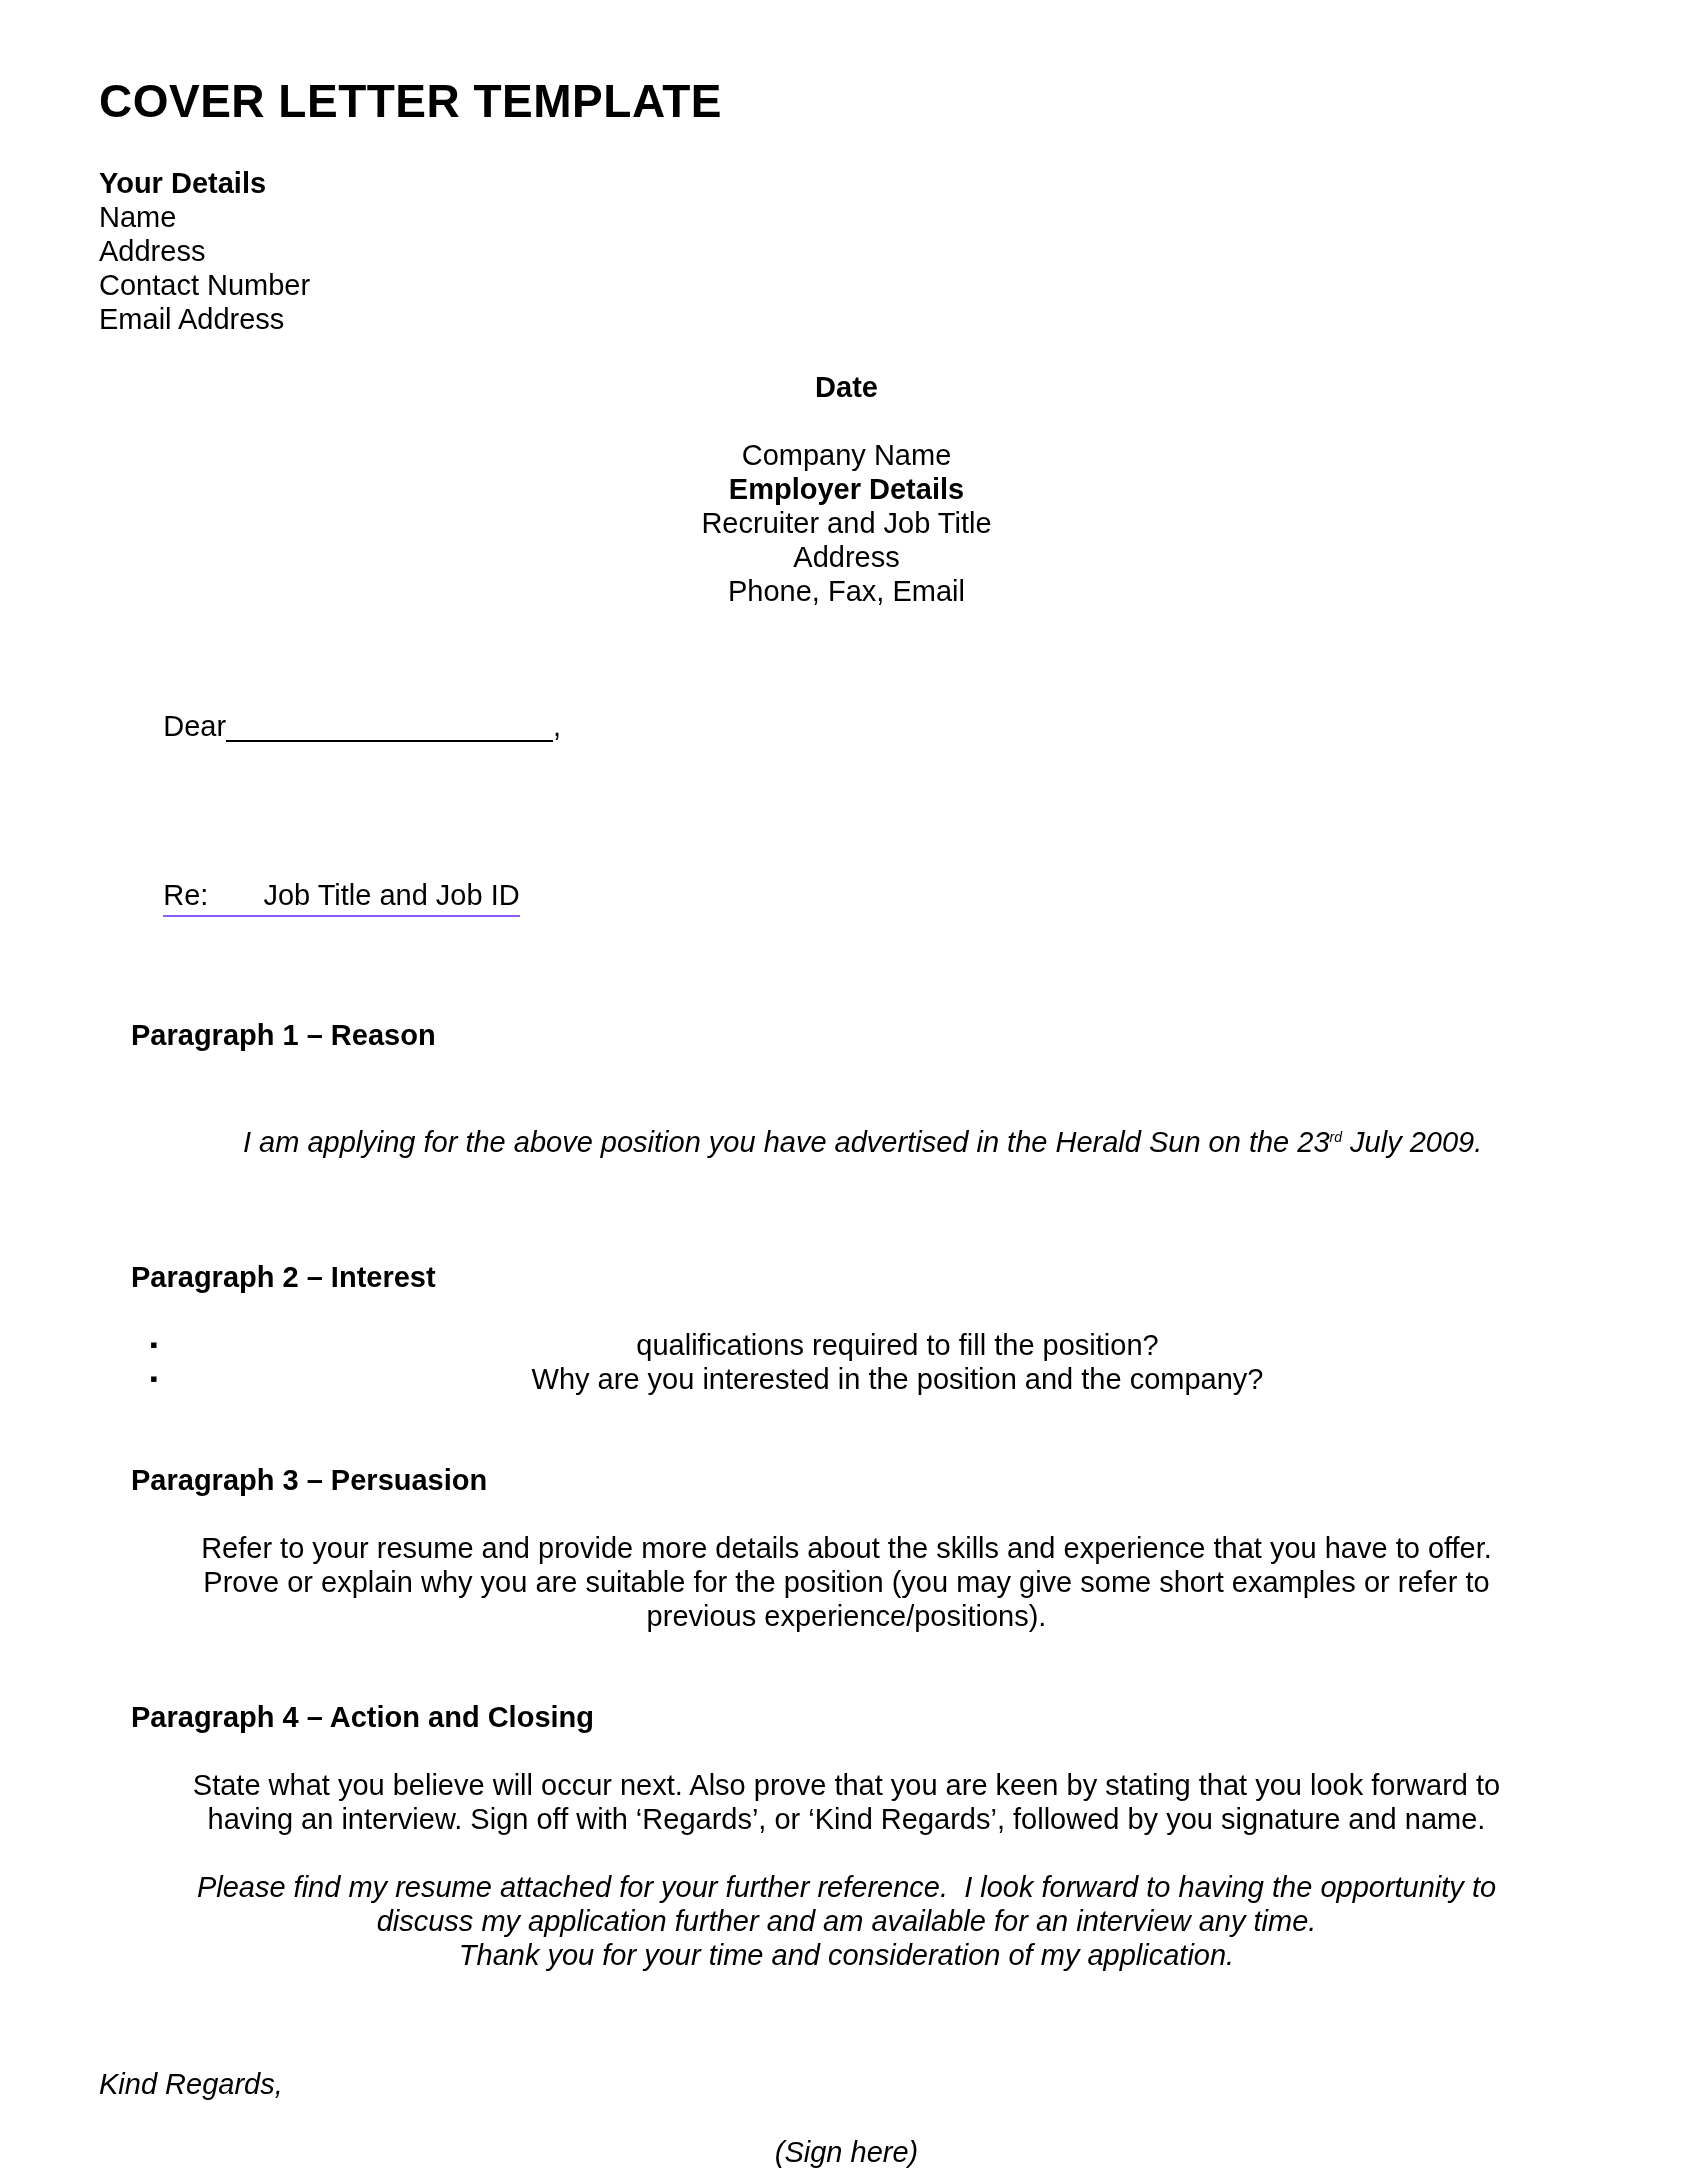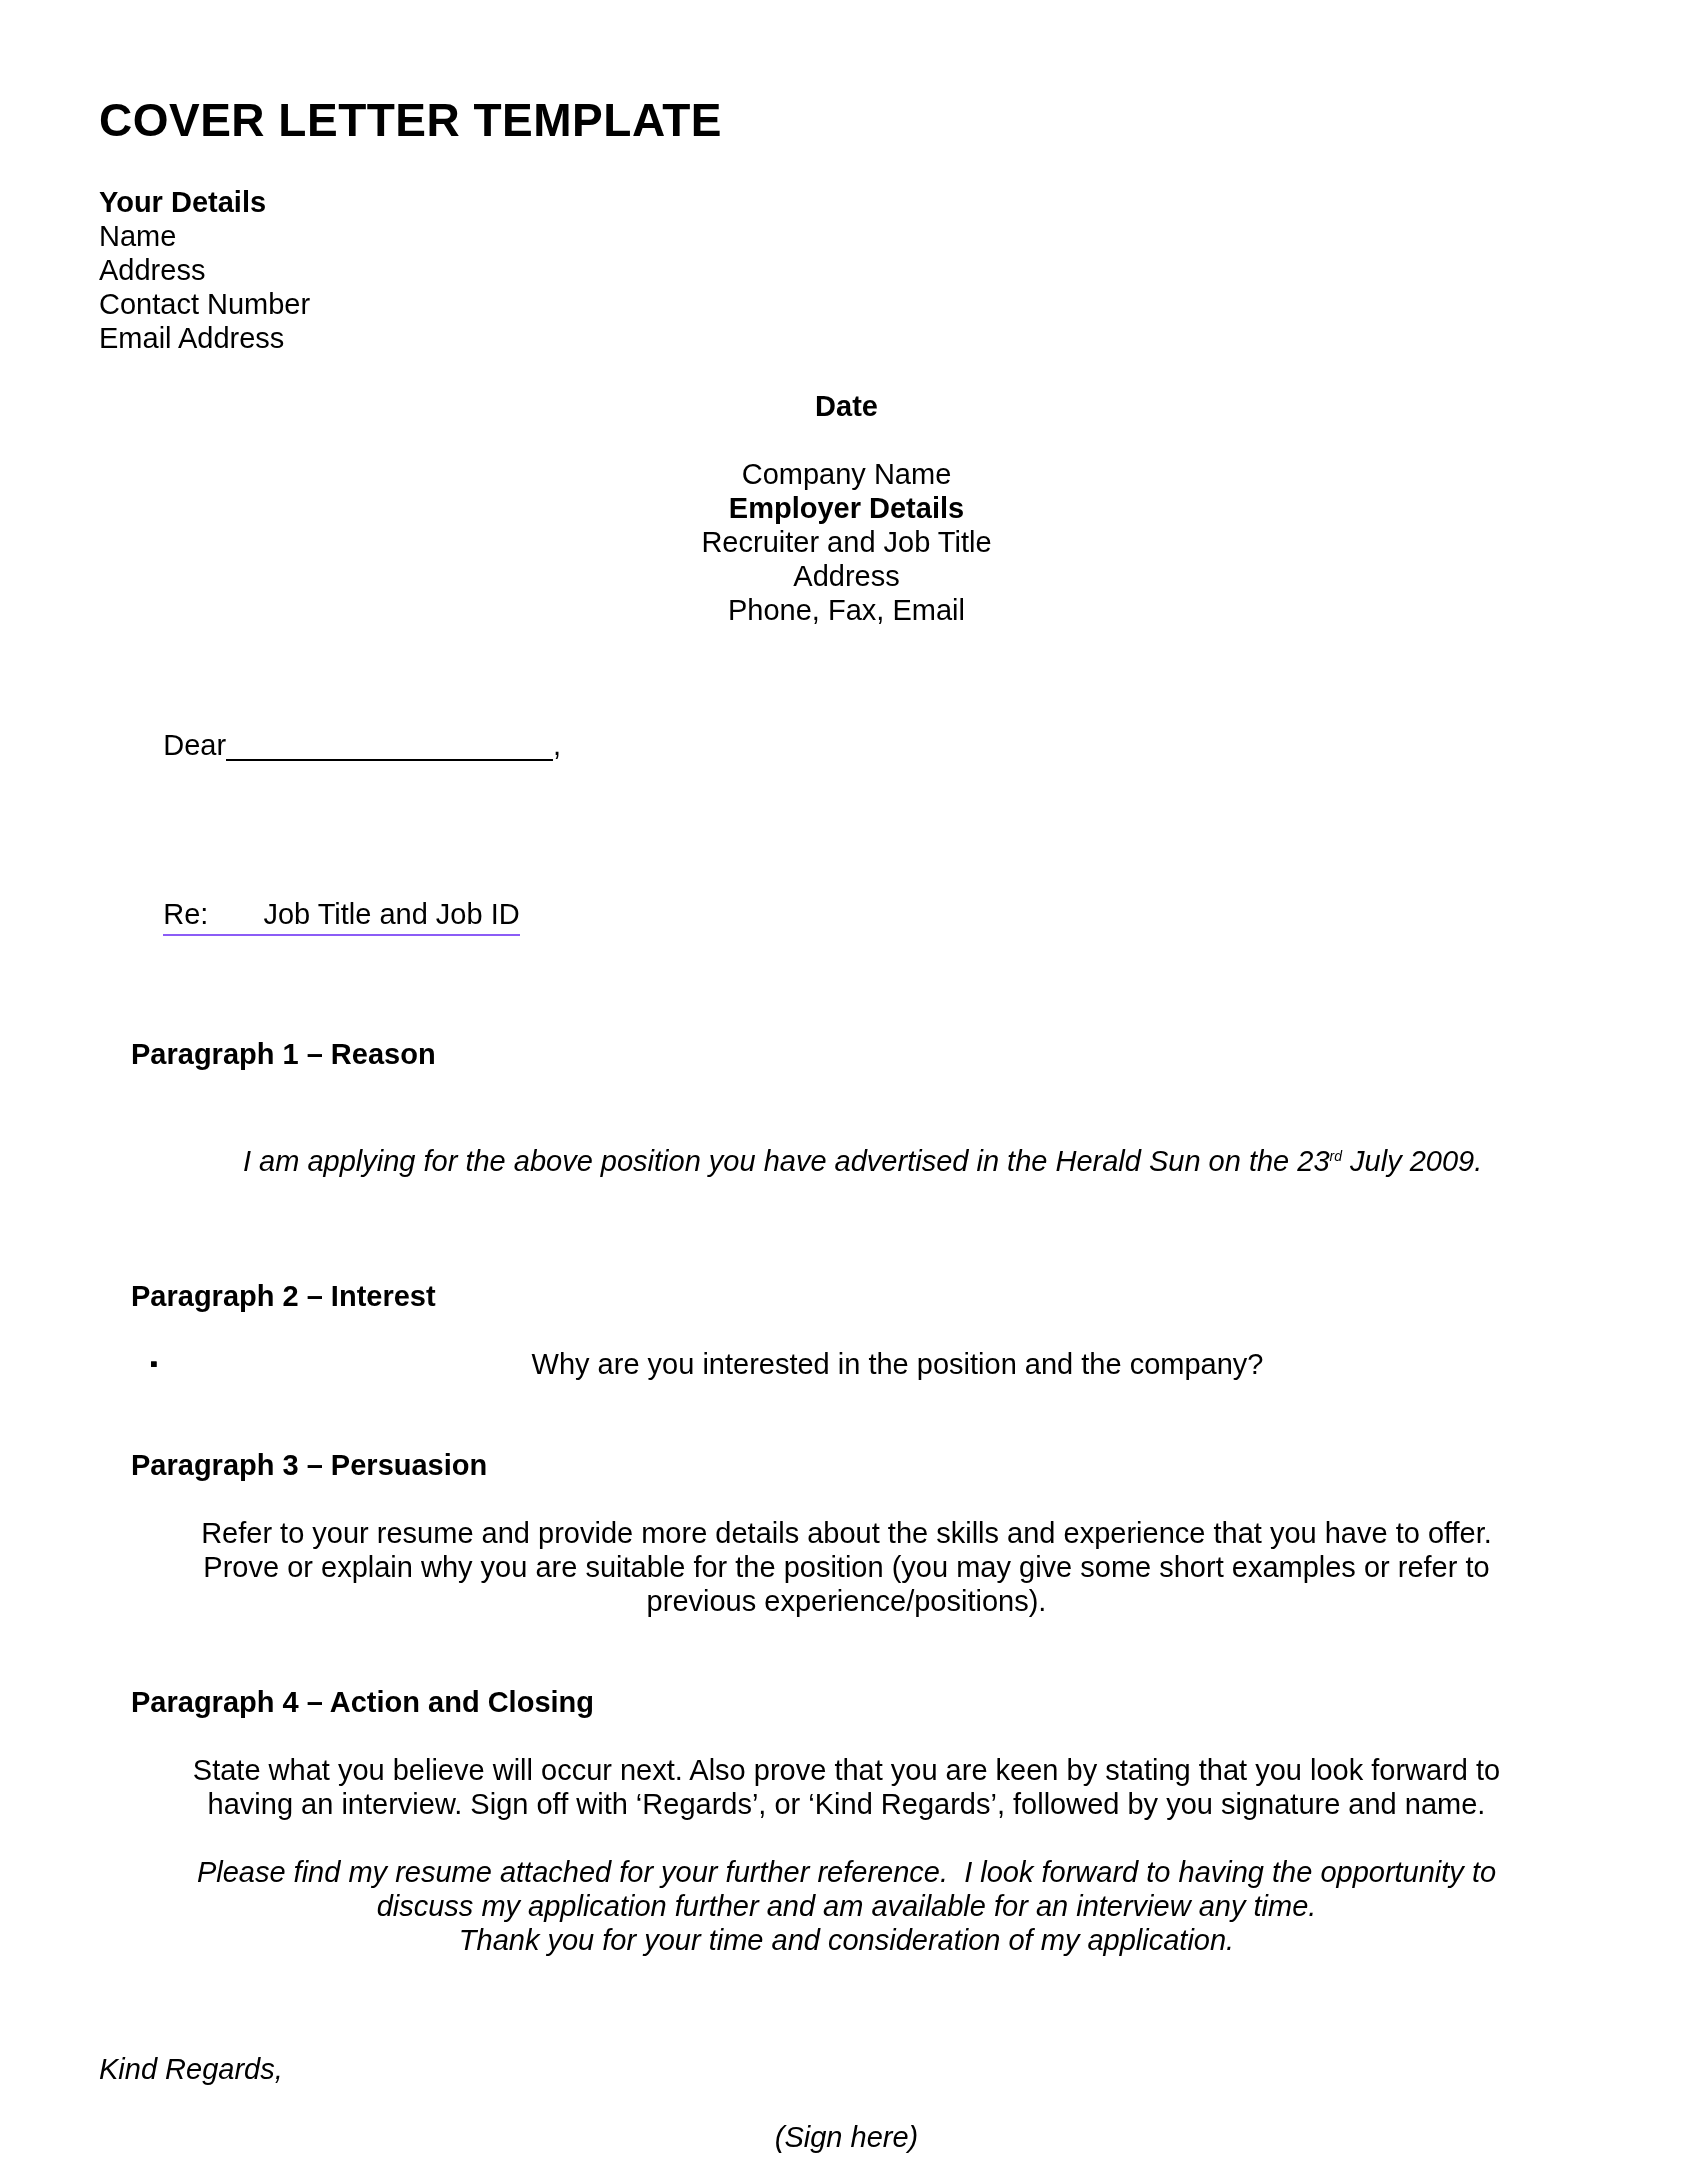--- a/index.html
+++ b/index.html
@@ -6,21 +6,21 @@
     margin: 0;
     padding: 0;
     background: #ffffff;
   }
   .page {
     position: relative;
     width: 1683px;
     height: 2178px;
     background: #ffffff;
     box-sizing: border-box;
-    padding: 95px 89px 0 99px;
+    padding: 76px 89px 0 99px;
     overflow: hidden;
     font-family: "Liberation Sans", "DejaVu Sans", sans-serif;
     font-size: 29px;
     line-height: 34px;
     color: #000000;
   }
   .doc-title {
     font-size: 46px;
     line-height: 50px;
     font-weight: bold;
@@ -106,20 +106,21 @@
 
   <div class="line italic mt-1">
     <span>I am applying for the above position you have advertised in the Herald Sun on the 23</span><span class="sup">rd</span><span> July 2009.</span>
   </div>
 
   <div class="line bold mt-2">Paragraph 2 – Interest</div>
 
   <div class="mt-1">
     <div class="bullet-item">
       <span class="bullet-marker">▪</span>
+      <div class="line">qualifications required to fill the position?</div>
     </div>
     <div class="bullet-item">
       <span class="bullet-marker">▪</span>
       <div class="line">Why are you interested in the position and the company?</div>
     </div>
   </div>
 
   <div class="line bold mt-2">Paragraph 3 – Persuasion</div>
 
   <div class="mt-1">

